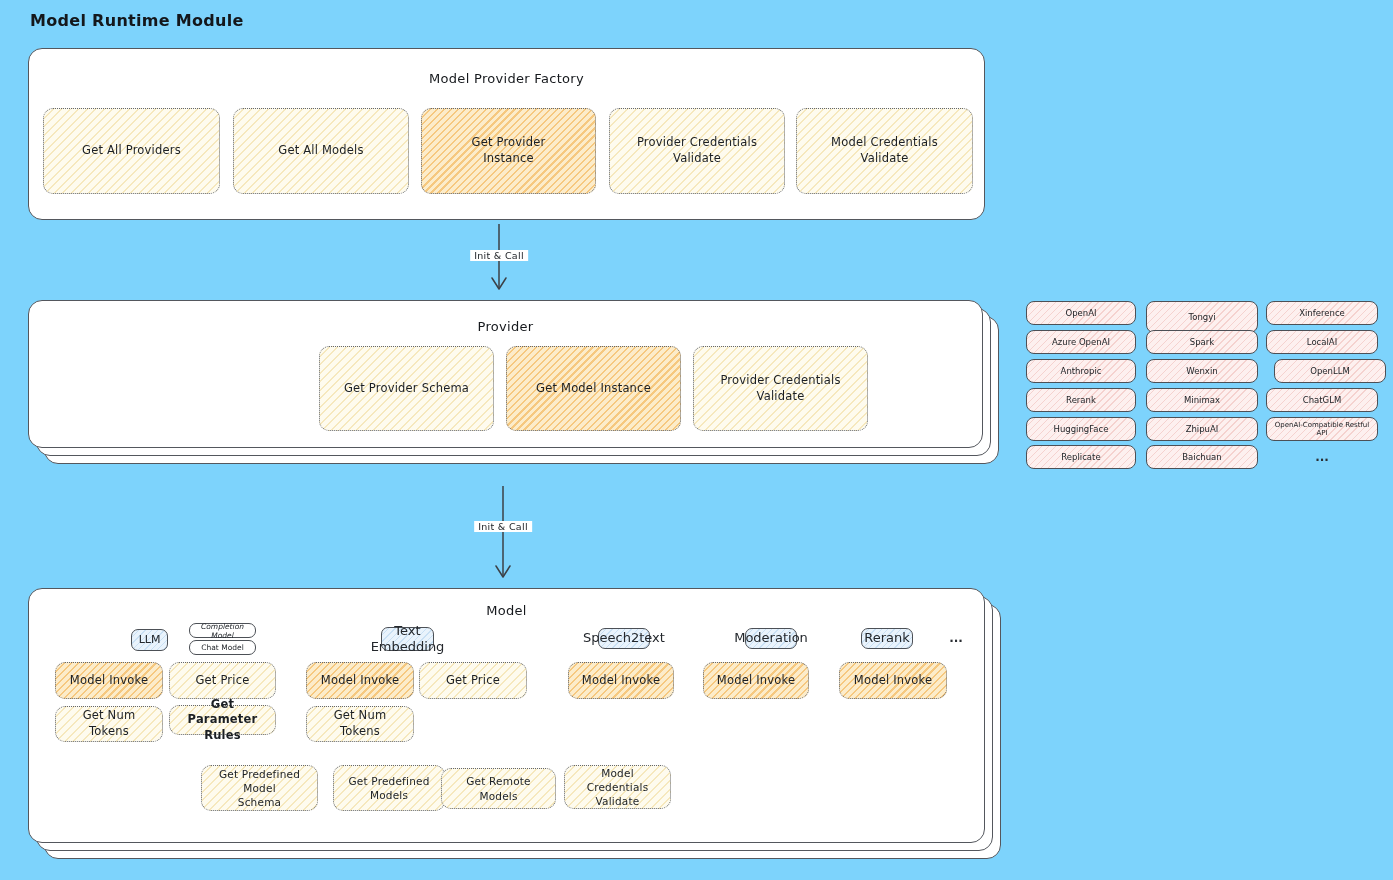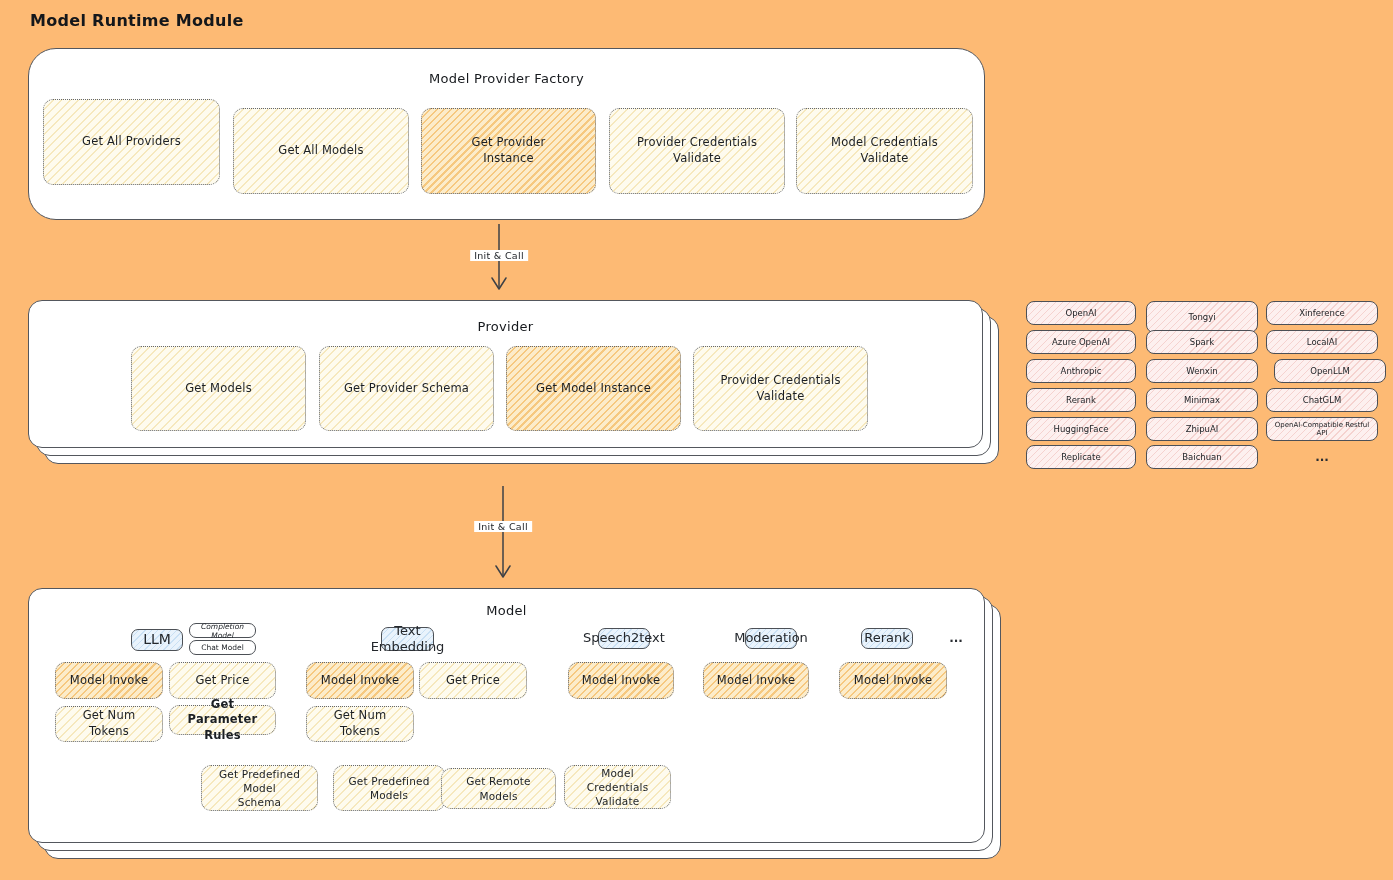--- a/index.html
+++ b/index.html
@@ -1,18 +1,18 @@
 <!DOCTYPE html>
 <html><head>
 <meta charset="utf-8">
 <style>
   * { box-sizing: border-box; margin: 0; padding: 0; }
   html, body { background: #ffffff; }
   .canvas {
-    position: relative; width: 1393px; height: 880px; background: #fdba74;
+    position: relative; width: 1393px; height: 880px; background: #7dd3fc;
     font-family: "DejaVu Sans", sans-serif; color: #1d2126; overflow: hidden;
   }
   .page-title {
     position: absolute; left: 30px; top: 11px;
     font-size: 16px; font-weight: 700; letter-spacing: .3px; color: #14171b;
   }
   
   .bigbox {
     position: absolute; background: #fff;
     border: 1.4px solid #54575d; border-radius: 14px;
@@ -67,43 +67,42 @@
     font-size: 9.5px; color: #1b1f24; background: #fff; padding: 0 4px; letter-spacing: .3px;
   }
 </style>
 </head>
 <body>
 
 <div class="canvas">
 
   <div class="page-title">Model Runtime Module</div>
 
-  <div class="bigbox" style="left:28px; top:48px; width:957px; height:172px;border-radius:28px;">
+  <div class="bigbox" style="left:28px; top:48px; width:957px; height:172px;">
     <div class="boxtitle" style="top:22px;">Model Provider Factory</div>
-    <div class="ybtn" style="left:14px;  top:50px; width:177px; height:86px;">Get All Providers</div>
+    <div class="ybtn" style="left:14px;  top:59px; width:177px; height:86px;">Get All Providers</div>
     <div class="ybtn" style="left:204px; top:59px; width:176px; height:86px;">Get All Models</div>
     <div class="ybtn hl" style="left:392px; top:59px; width:175px; height:86px;">Get Provider
 Instance</div>
     <div class="ybtn" style="left:580px; top:59px; width:176px; height:86px;">Provider Credentials
 Validate</div>
     <div class="ybtn" style="left:767px; top:59px; width:177px; height:86px;">Model Credentials
 Validate</div>
   </div>
 
   <svg class="arrow" style="left:487px; top:224px;" width="24" height="70">
     <line x1="12" y1="0" x2="12" y2="63"></line>
     <polyline points="5,54 12,65 19,54"></polyline>
   </svg>
   <div class="alabel" style="left:499px; top:250px;">Init &amp; Call</div>
 
   <div class="bigbox back" style="left:44px; top:316px; width:955px; height:148px;"></div>
   <div class="bigbox back" style="left:36px; top:308px; width:955px; height:148px;"></div>
   <div class="bigbox" style="left:28px; top:300px; width:955px; height:148px;">
     <div class="boxtitle" style="top:18px;">Provider</div>
-    <div class="ybtn" style="left:102px; top:45px; width:175px; height:85px;">Get Models</div>
     <div class="ybtn" style="left:290px; top:45px; width:175px; height:85px;">Get Provider Schema</div>
     <div class="ybtn hl" style="left:477px; top:45px; width:175px; height:85px;">Get Model Instance</div>
     <div class="ybtn" style="left:664px; top:45px; width:175px; height:85px;">Provider Credentials
 Validate</div>
   </div>
 
   <div class="pill" style="left:1026px; top:301px; width:110px; height:24px;">OpenAI</div>
   <div class="pill" style="left:1146px; top:301px; width:112px; height:32px;">Tongyi</div>
   <div class="pill" style="left:1266px; top:301px; width:112px; height:24px;">Xinference</div>
 
@@ -131,21 +130,21 @@
     <line x1="12" y1="0" x2="12" y2="89"></line>
     <polyline points="5,80 12,91 19,80"></polyline>
   </svg>
   <div class="alabel" style="left:503px; top:521px;">Init &amp; Call</div>
 
   <div class="bigbox back" style="left:44px; top:604px; width:957px; height:255px;"></div>
   <div class="bigbox back" style="left:36px; top:596px; width:957px; height:255px;"></div>
   <div class="bigbox" style="left:28px; top:588px; width:957px; height:255px;padding-left:8px;">
     <div class="boxtitle" style="top:14px;">Model</div>
 
-    <div class="tab-blue" style="left:102px; top:40px; width:52px; height:22px; font-size:14px;">LLM</div>
+    <div class="tab-blue" style="left:102px; top:40px; width:37px; height:22px; font-size:11px;">LLM</div>
     <div class="tab-white" style="left:160px; top:34px; width:67px; height:15px;font-style:italic;">Completion Model</div>
     <div class="tab-white" style="left:160px; top:51px; width:67px; height:15px;">Chat Model</div>
     <div class="tab-blue" style="left:352px; top:38px; width:53px; height:24px;">Text
 Embedding</div>
     <div class="tab-blue" style="left:569px; top:39px; width:52px; height:21px;">Speech2text</div>
     <div class="tab-blue" style="left:703px; top:39px; width:52px; height:21px;margin-left:13px;">Moderation</div>
     <div class="tab-blue" style="left:832px; top:39px; width:52px; height:21px;">Rerank</div>
     <div class="more-dots" style="left:915px; top:42px; width:24px;">...</div>
 
     <div class="ybtn hl" style="left:26px;  top:73px; width:108px; height:37px;">Model Invoke</div>

